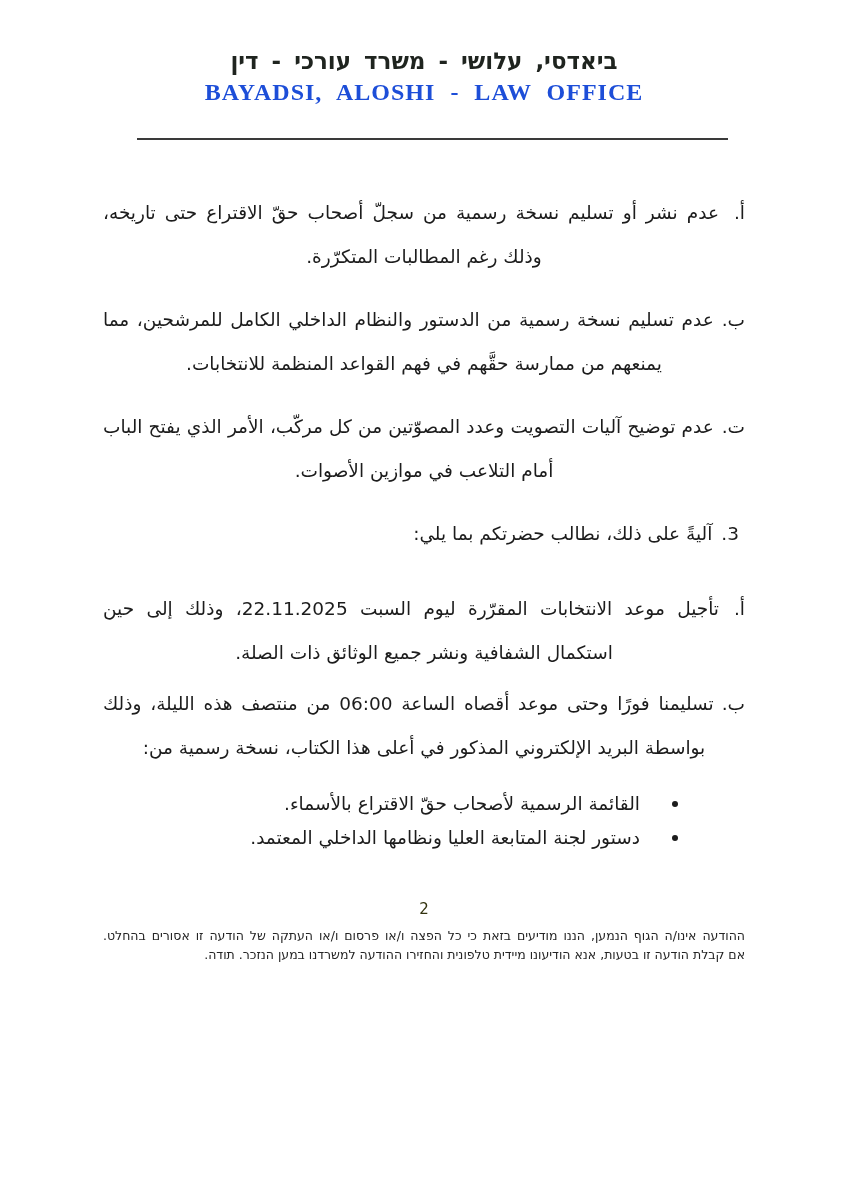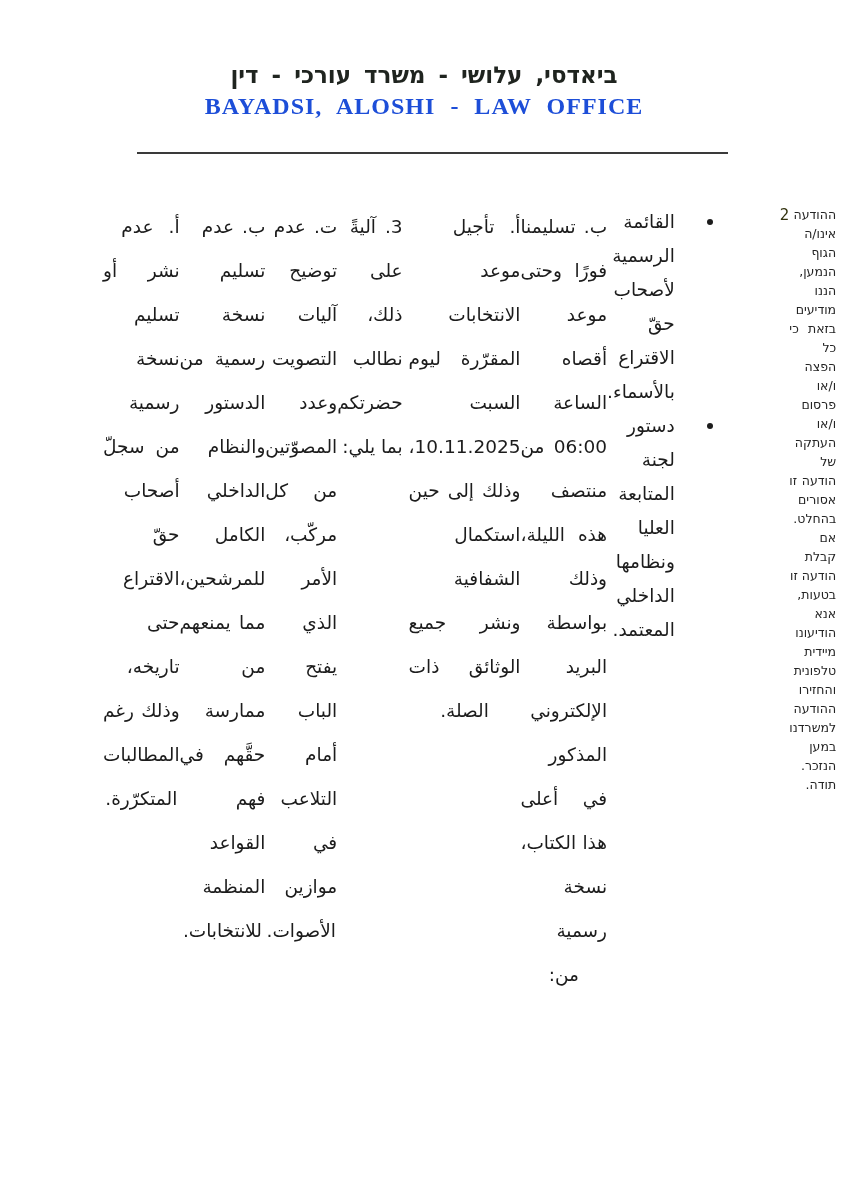--- a/index.html
+++ b/index.html
@@ -3,38 +3,38 @@
 <meta charset="utf-8">
 <style>
   * { margin: 0; padding: 0; box-sizing: border-box; }
   html, body { background: #ffffff; }
   body {
     width: 848px; height: 1200px;
     font-family: "DejaVu Sans", sans-serif;
     color: #1c1c1c;
     overflow: hidden;
   }
-  .page { width: 848px; height: 1200px; padding: 60px 103px 0 103px; background: #ffffff; }
+  .page { width: 848px; height: 1200px; padding: 46px 103px 0 103px; background: #ffffff; }
 
   
   .title-he {
     direction: rtl; text-align: center;
     font-weight: bold; font-size: 23px; line-height: 30px;
     word-spacing: 5px; color: #1f241f;
   }
   .title-en {
     text-align: center; font-weight: bold;
     font-family: "Liberation Serif", serif;
     font-size: 24px; line-height: 32px;
     letter-spacing: 1px; word-spacing: 8px; color: #1d4ed8;
   }
   .rule { height: 2px; background: #3a3a3a; margin: 30px 17px 0 34px; }
 
   
-  .content { display: flex; flex-direction: row; margin-top: 51px; font-size: 18.5px; }
+  .content { display: flex; flex-direction: column; margin-top: 51px; font-size: 18.5px; }
   .item {
     direction: rtl;
     text-align: justify; text-align-last: center;
     line-height: 44px; margin-bottom: 19px;
   }
   .item .marker { margin-left: 8px; }
   .item .marker-wide { margin-left: 15px; }
   .g4 { margin-bottom: 13px; }
   .sec3 {
     direction: rtl; text-align: right;
@@ -86,21 +86,21 @@
     <p class="item">
       <span class="marker">ت.</span><span>عدم توضيح آليات التصويت وعدد المصوّتين من كل مركّب، الأمر الذي يفتح الباب أمام التلاعب في موازين الأصوات.</span>
     </p>
 
 
     <p class="sec3">
       <span class="marker">3.</span><span>آليةً على ذلك، نطالب حضرتكم بما يلي:</span>
     </p>
 
     <p class="item d1">
-      <span class="marker marker-wide">أ.</span><span>تأجيل موعد الانتخابات المقرّرة ليوم السبت 10.11.2025، وذلك إلى حين استكمال الشفافية ونشر جميع الوثائق ذات الصلة.</span>
+      <span class="marker marker-wide">أ.</span><span>تأجيل موعد الانتخابات المقرّرة ليوم السبت 22.11.2025، وذلك إلى حين استكمال الشفافية ونشر جميع الوثائق ذات الصلة.</span>
     </p>
 
     <p class="item d2">
       <span class="marker">ب.</span><span>تسليمنا فورًا وحتى موعد أقصاه الساعة 06:00 من منتصف هذه الليلة، وذلك بواسطة البريد الإلكتروني المذكور في أعلى هذا الكتاب، نسخة رسمية من:</span>
     </p>
 
     <ul class="bullets">
       <li>
         <span class="dot"></span>
         <span>القائمة الرسمية لأصحاب حقّ الاقتراع بالأسماء.</span>

